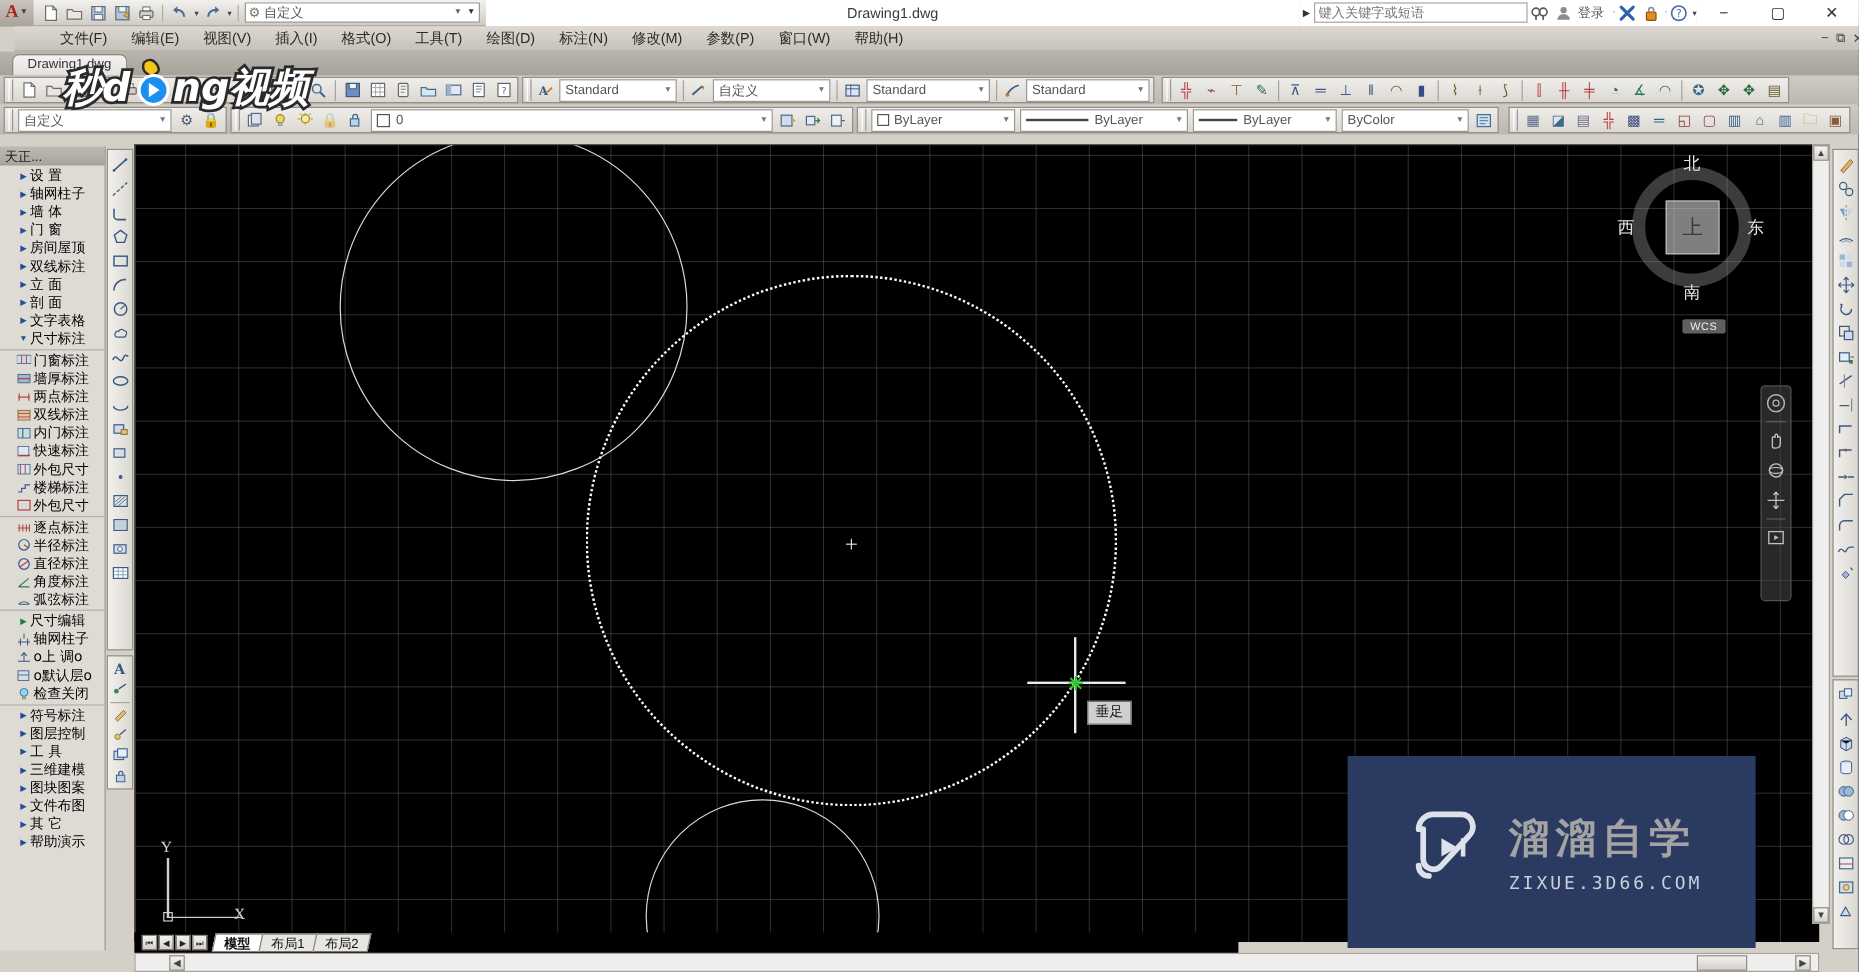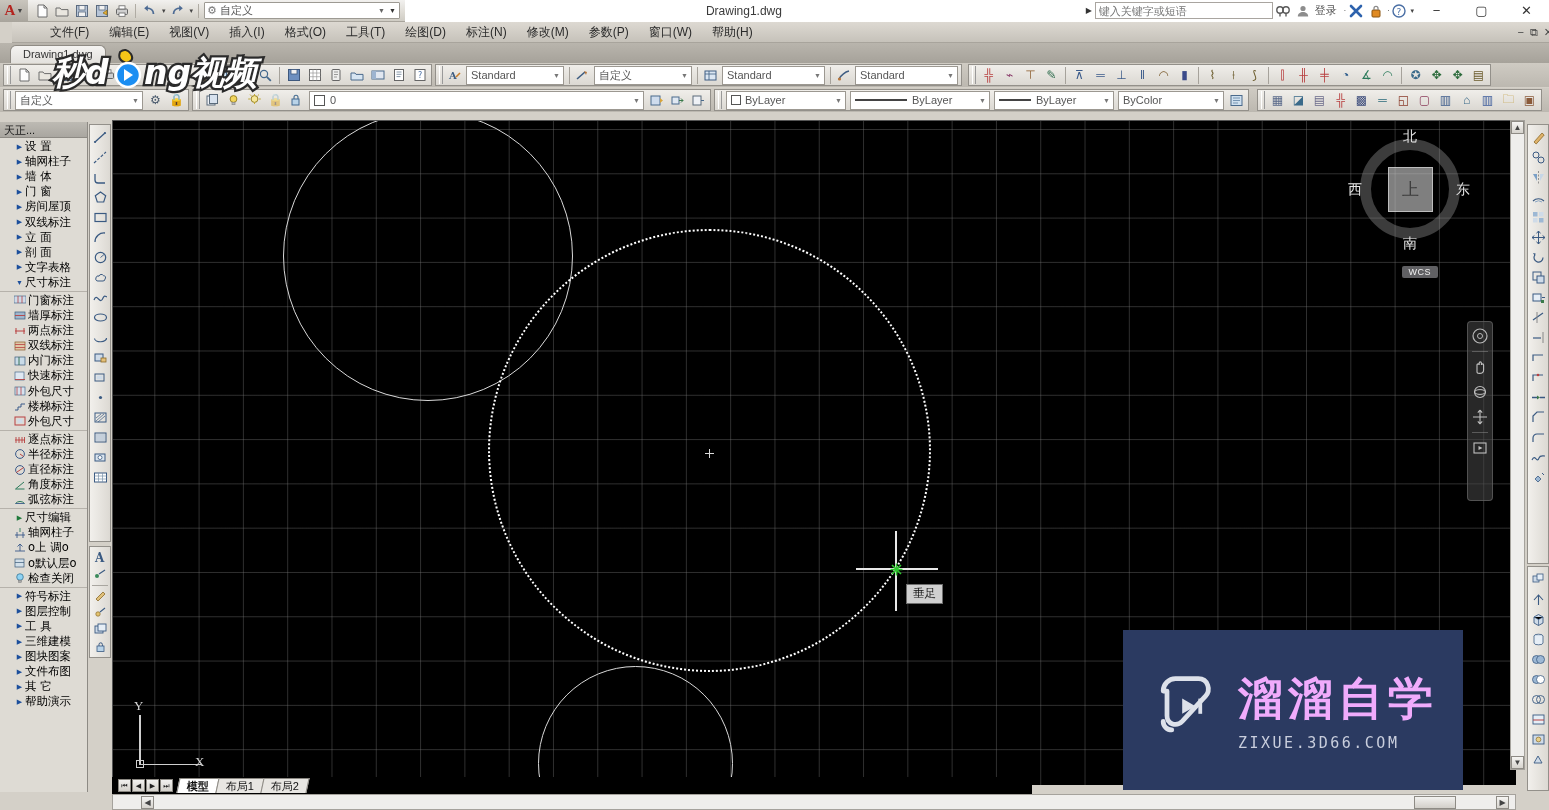--- a/index.html
+++ b/index.html
@@ -267,21 +267,21 @@
   .ltab.active{ background:#fff; font-weight:bold; }
 
   
   .zxwm{
     position:absolute;left:1123px;top:630px;width:340px;height:160px;
     background:#2b3a61; display:flex;align-items:center;justify-content:center;
     gap:14px; z-index:35;
   }
   .zx-logo{ width:76px;height:76px; flex:none;}
   .zx-text{ display:flex;flex-direction:column;align-items:flex-start; }
-  .zx-cn{ font-size:45px;color:#f0abfc;letter-spacing:5px;font-family:"DejaVu Sans",sans-serif;font-weight:bold;text-align:right;}
+  .zx-cn{ font-size:34px;color:#a3a3a3;letter-spacing:5px;font-family:"DejaVu Sans",sans-serif;font-weight:bold;text-align:right;}
   .zx-en{ font-size:15px;color:#c9cedd;letter-spacing:2.5px;margin-top:5px;font-family:"DejaVu Sans Mono",monospace;}
 </style>
 </head>
 <body>
 
 <div id="app">
 
   <div class="titlebar">
     <div class="appbtn">
       <span class="a">A</span>

